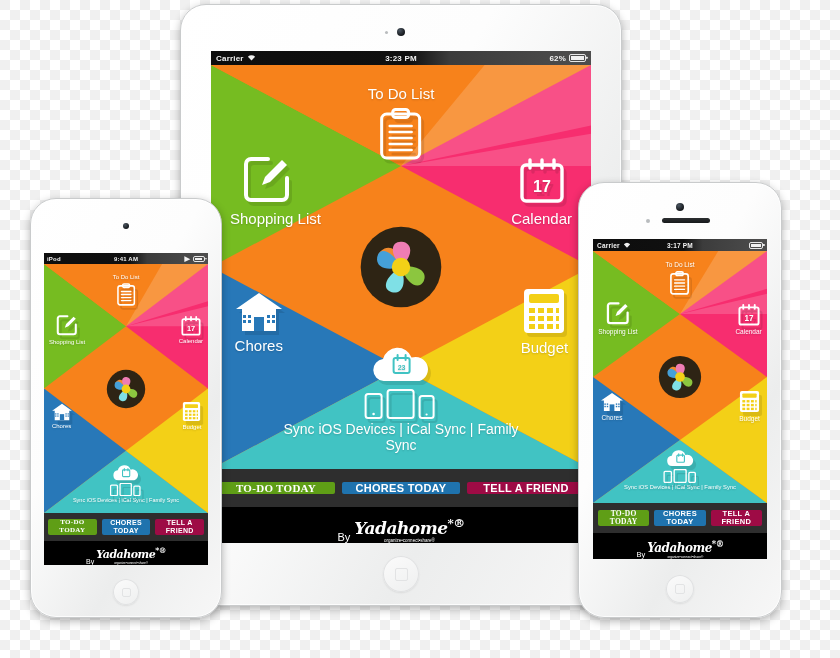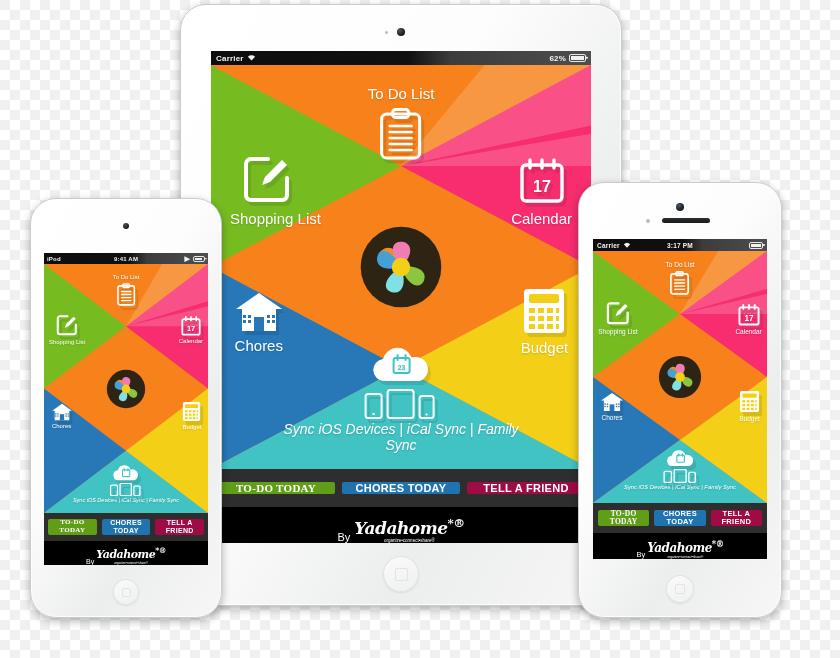--- a/index.html
+++ b/index.html
@@ -100,21 +100,21 @@
   .top-half, .bottom-half { position:absolute; left:0; right:0; overflow:hidden; }
   .top-half { top:0; } .bottom-half { bottom:0; }
 
   .tile {
     position:absolute; display:flex; flex-direction:column;
     align-items:center; justify-content:center;
     color:#fff; text-align:center; text-shadow: 0 1px 2px rgba(0,0,0,.18);
     line-height:1.15;
   }
   .tile .lbl { white-space: nowrap; }
-  .tile .lbl.wrap { white-space: normal; font-style: italic; }
+  .tile .lbl.wrap { white-space: normal; }
   .ico { display:block; }
   .ico svg { display:block; filter: drop-shadow(3px 4px 0 rgba(0,0,0,.10)); }
 
   
   .pinwheel { position:absolute; border-radius:50%; }
   .pinwheel svg { display:block; }
 
   
   .actionbar {
     flex: 0 0 auto; background:#2e2e2e;
@@ -204,20 +204,21 @@
 
       <div class="statusbar">
         <div class="sb-left">
           <span>Carrier</span>
           <span class="wifi-ico">
             <svg width="9" height="7" viewBox="0 0 12 9">
                 <path d="M6 8.6 1.2 3.4a7 7 0 0 1 9.6 0Z" fill="#f0f0f0"></path>
               </svg>
           </span>
         </div>
+        <div class="sb-center">3:23 PM</div>
         <div class="sb-right">
           <span>62%</span>
           <span class="batt" style="width:17px;height:8px;padding:1px;">
             <span class="batt-fill" style="width:100%;display:block;"></span>
           </span>
         </div>
       </div>
 
       <div class="app-stage">
         <div class="top-half" style="height:50%;">

